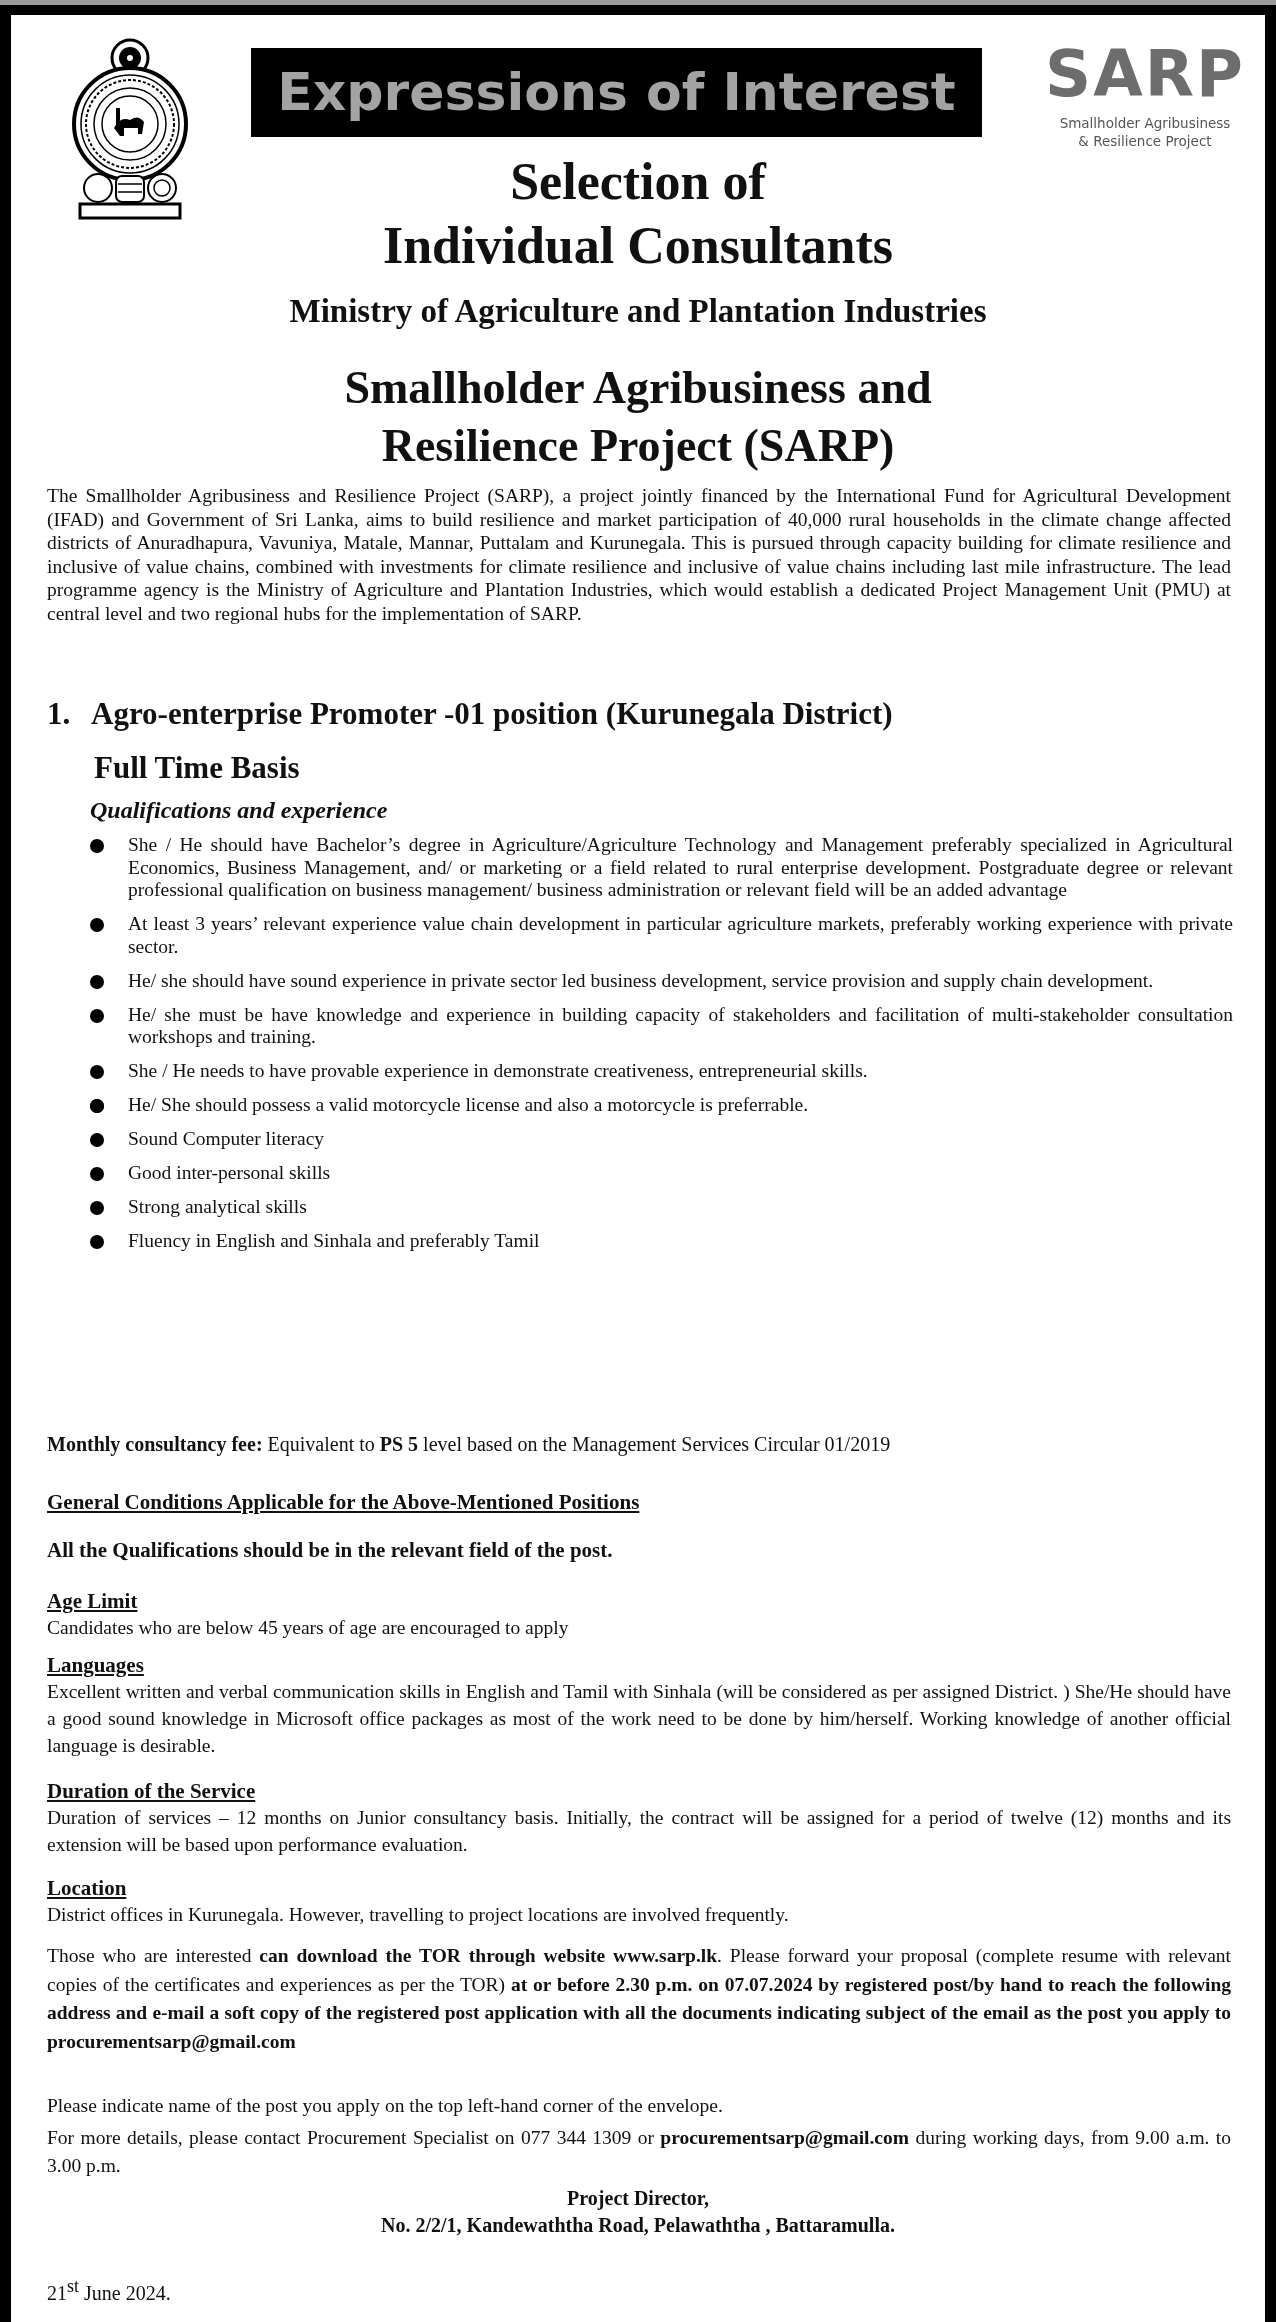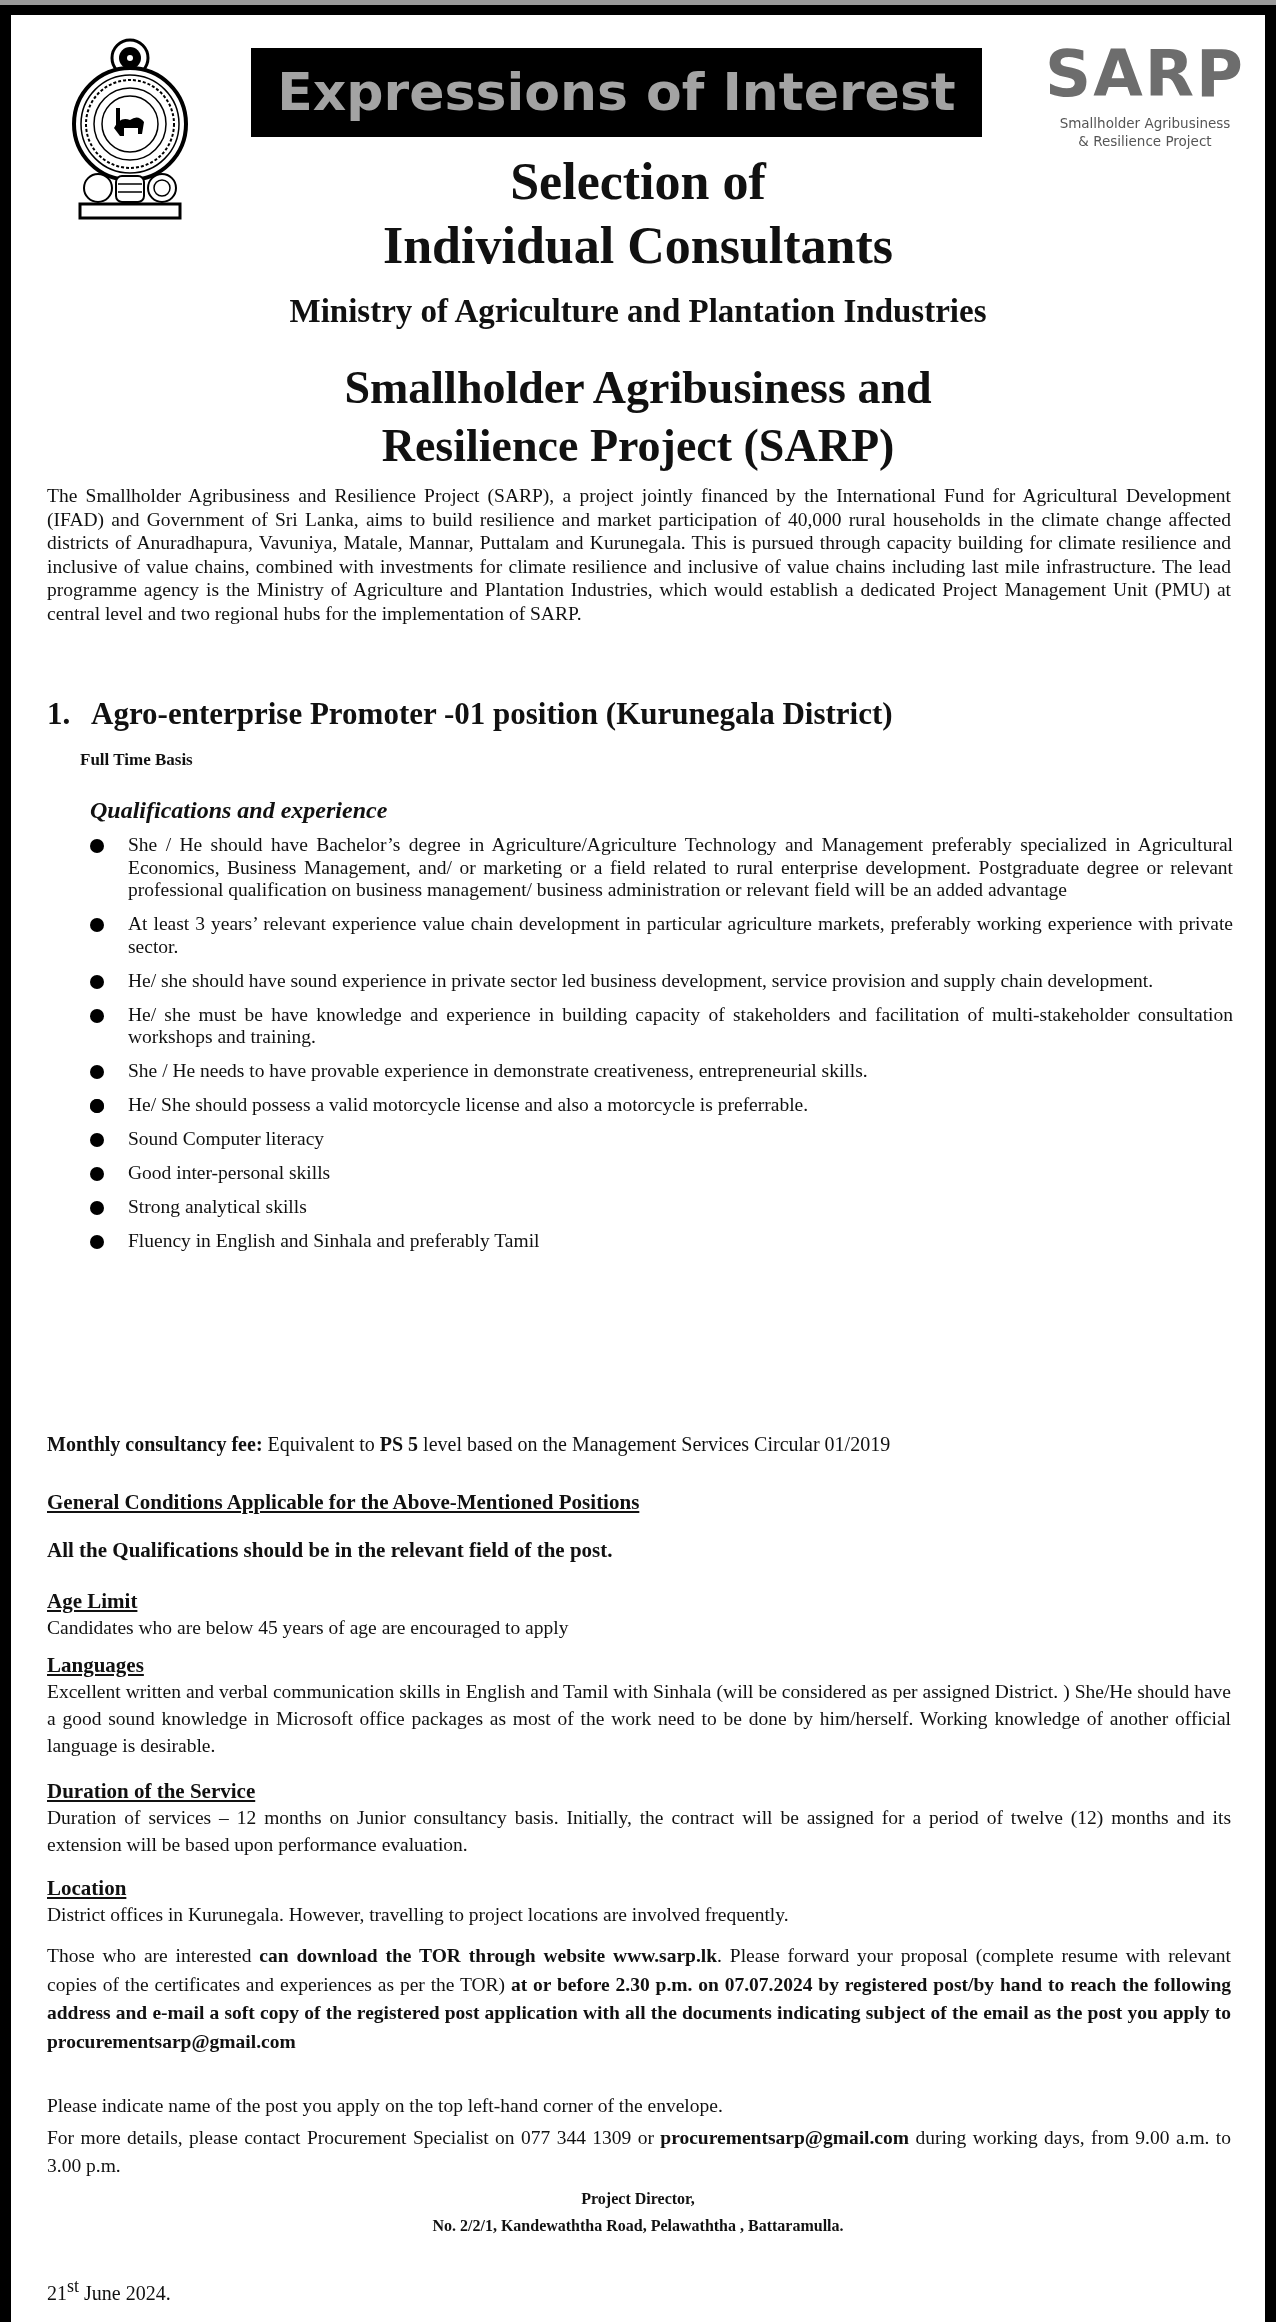--- a/index.html
+++ b/index.html
@@ -23,32 +23,32 @@
   .sarp-mark { font-family: "DejaVu Sans", sans-serif; font-weight: bold; font-size: 64px; color: #6d6d6d; letter-spacing: 2px; line-height: 80px; }
   .sarp-caption { font-family: "DejaVu Sans", sans-serif; font-size: 13.5px; color: #555; line-height: 18px; }
   .center { position: absolute; left: 11px; width: 1254px; text-align: center; }
   .h-selection { top: 150px; font-size: 52px; font-weight: bold; line-height: 64px; }
   .h-ministry { top: 291px; font-size: 33px; font-weight: bold; line-height: 40px; }
   .h-project { top: 359px; font-size: 46px; font-weight: bold; line-height: 58px; }
   .body { position: absolute; left: 47px; width: 1184px; font-size: 19.5px; line-height: 23.5px; text-align: justify; }
   .intro { top: 484px; }
   .pos-title { position: absolute; left: 47px; top: 694px; font-size: 31px; font-weight: bold; line-height: 40px; }
   .pos-title .num { display: inline-block; width: 44px; }
-  .fulltime { position: absolute; left: 80px; top: 750px; font-size: 17px; font-weight: bold; }
+  .fulltime { position: absolute; left: 94px; top: 750px; font-size: 31px; font-weight: bold; }
   .quals-h { position: absolute; left: 90px; top: 797px; font-size: 24px; font-style: italic; font-weight: bold; }
   .bullets { position: absolute; left: 88px; top: 834px; width: 1145px; margin: 0; padding: 0; list-style: none; font-size: 19.5px; line-height: 22.5px; }
   .bullets li { position: relative; padding-left: 40px; margin-bottom: 11.5px; text-align: justify; }
   .bullets li .dot { position: absolute; left: 2px; top: 5px; width: 14px; height: 14px; border-radius: 50%; background: #000; }
   .fee { position: absolute; left: 47px; top: 1433px; font-size: 20px; }
   .b { font-weight: bold; }
   .gc-h { position: absolute; left: 47px; top: 1490px; font-size: 21px; font-weight: bold; text-decoration: underline; }
   .allq { position: absolute; left: 47px; top: 1538px; font-size: 21px; font-weight: bold; }
   .sec-h { position: absolute; left: 47px; font-size: 21px; font-weight: bold; text-decoration: underline; line-height: 26px; }
   .sec-p { position: absolute; left: 47px; width: 1184px; font-size: 19.5px; line-height: 27px; text-align: justify; }
-  .sig { position: absolute; left: 11px; width: 1254px; text-align: center; font-size: 16px; font-weight: bold; line-height: 27px; top: 2185px; }
+  .sig { position: absolute; left: 11px; width: 1254px; text-align: center; font-size: 20px; font-weight: bold; line-height: 27px; top: 2185px; }
   .date { position: absolute; left: 47px; top: 2276px; font-size: 20px; }
   .date sup { font-size: 18px; }
 </style>
 </head>
 <body>
 
 <div class="topstrip"></div>
 <div class="frame"></div>
 
 <div class="emblem">

